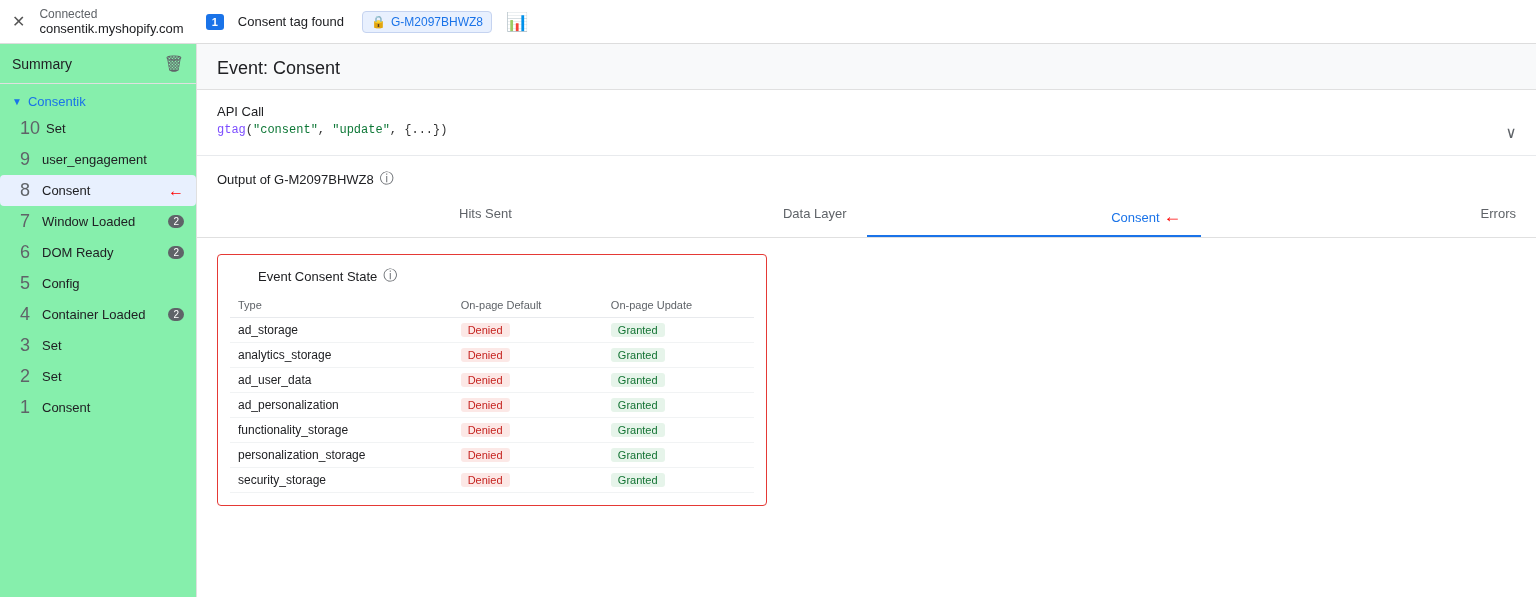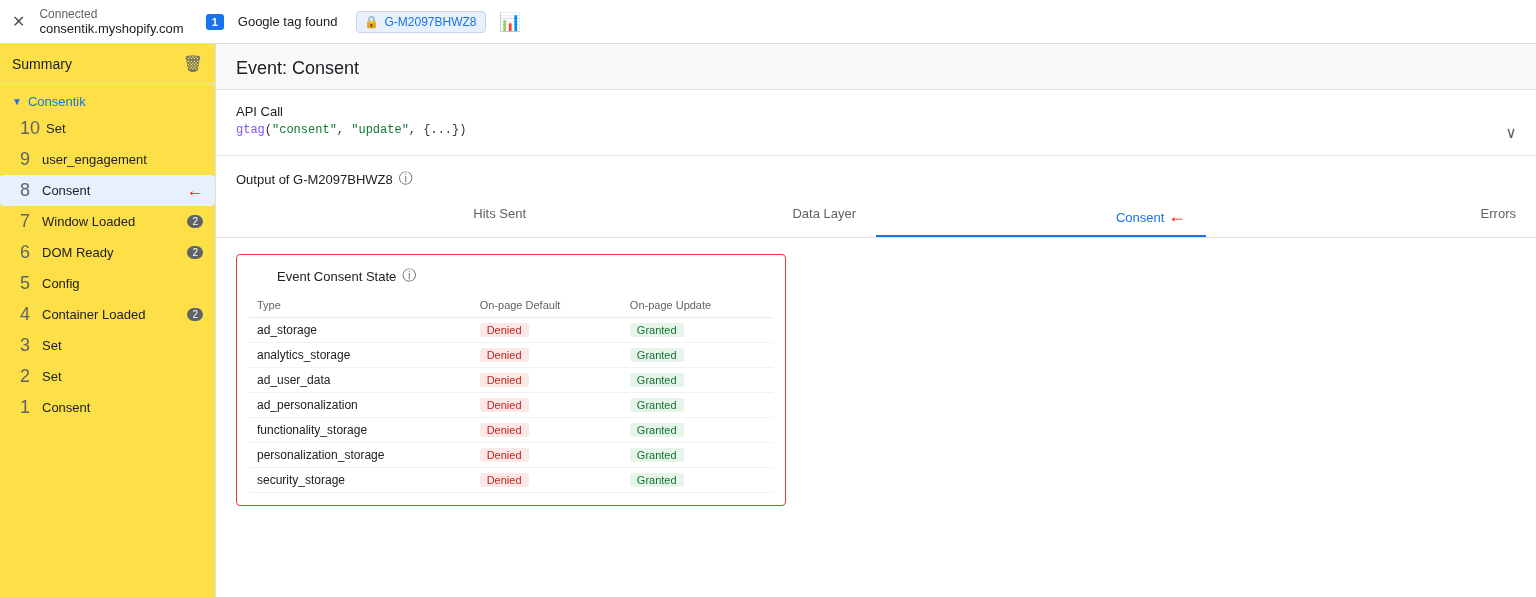--- a/index.html
+++ b/index.html
@@ -74,22 +74,22 @@
 
     
     .main-layout {
       display: flex;
       flex: 1;
       overflow: hidden;
     }
 
     
     .sidebar {
-      width: 216px;
-      background: #fde047;
+      width: 197px;
+      background: #86efac;
       border-right: 1px solid #e0e0e0;
       overflow-y: auto;
       flex-shrink: 0;
     }
     .sidebar-summary {
       padding: 10px 12px;
       display: flex;
       align-items: center;
       justify-content: space-between;
       border-bottom: 1px solid #e0e0e0;
@@ -305,21 +305,21 @@
 </head>
 <body>
 
 <div class="top-bar">
   <span class="close-icon">✕</span>
   <div class="connection-info">
     <span class="connection-status">Connected</span>
     <span class="connection-domain">consentik.myshopify.com</span>
   </div>
   <span class="tag-badge">1</span>
-  <span class="tag-found-text">Google tag found</span>
+  <span class="tag-found-text">Consent tag found</span>
   <div class="tag-id-btn">
     <span class="lock-icon">🔒</span>
     <span>G-M2097BHWZ8</span>
   </div>
   <span class="chart-icon">📊</span>
 </div>
 
 <div class="main-layout">
 
   <div class="sidebar">

